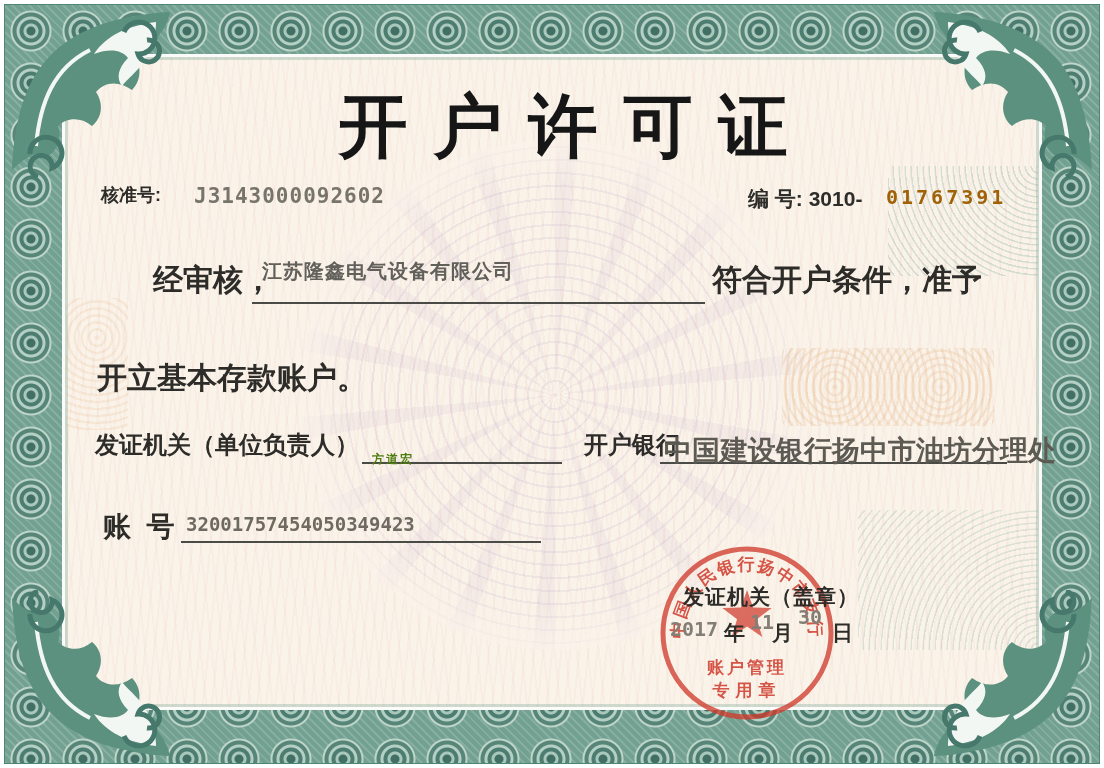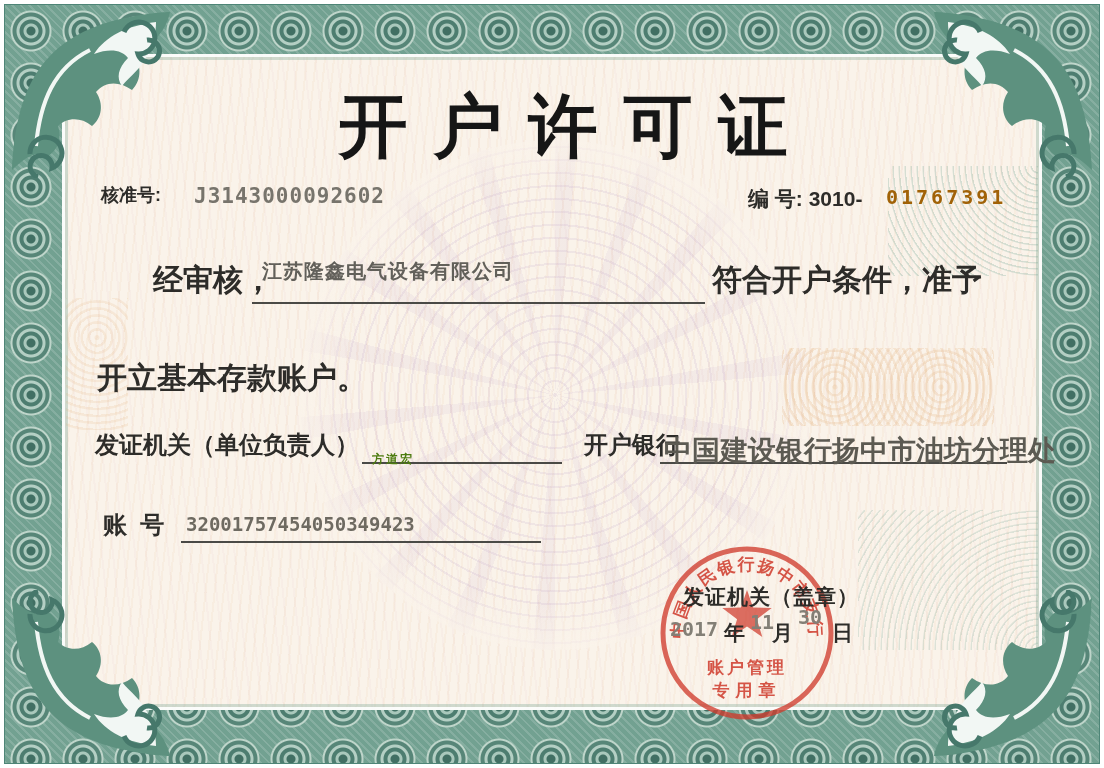--- a/index.html
+++ b/index.html
@@ -75,21 +75,21 @@
   .serial-label{left:748px;top:187px;font-size:21px;text-align:right;}
   .serial-value{left:886px;top:186px;font-size:20px;letter-spacing:3px;color:#a16207;font-family:"DejaVu Sans Mono","Liberation Mono",monospace;}
   .stmt-prefix{left:153px;top:263px;font-size:30px;}
   .company{left:262px;top:260px;font-size:20px;letter-spacing:1px;}
   .stmt-suffix{left:712px;top:263px;font-size:30px;}
   .stmt-line2{left:97px;top:333px;font-size:30px;margin-top:28px;}
   .rep-label{left:95px;top:431px;font-size:24px;}
   .rep-value{left:372px;top:438px;font-size:12px;color:#4d7c0f;letter-spacing:2px;margin-top:15px;}
   .bank-label{left:584px;top:431px;font-size:24px;text-align:right;}
   .bank-value{left:664px;top:435px;font-size:28px;color:#5c5a52;text-align:right;}
-  .acct-label{left:103px;top:511px;font-size:24px;white-space:pre;}
+  .acct-label{left:103px;top:511px;font-size:28px;white-space:pre;}
   .acct-value{left:186px;top:514px;font-size:19px;color:#6e6a61;}
   .issuer-label{left:683px;top:585px;font-size:21px;letter-spacing:1px;z-index:6;}
   .date-num{font-family:"DejaVu Sans Mono","Liberation Mono",monospace;color:#837f76;font-size:20px;z-index:6;}
   .date-unit{font-size:21px;font-weight:700;color:#2d2c29;z-index:6;}
   .d-year{left:670px;top:618px;}
   .d-year-u{left:724px;top:621px;}
   .d-month{left:750px;top:611px;}
   .d-month-u{left:772px;top:621px;}
   .d-day{left:798px;top:606px;}
   .d-day-u{left:832px;top:621px;}

